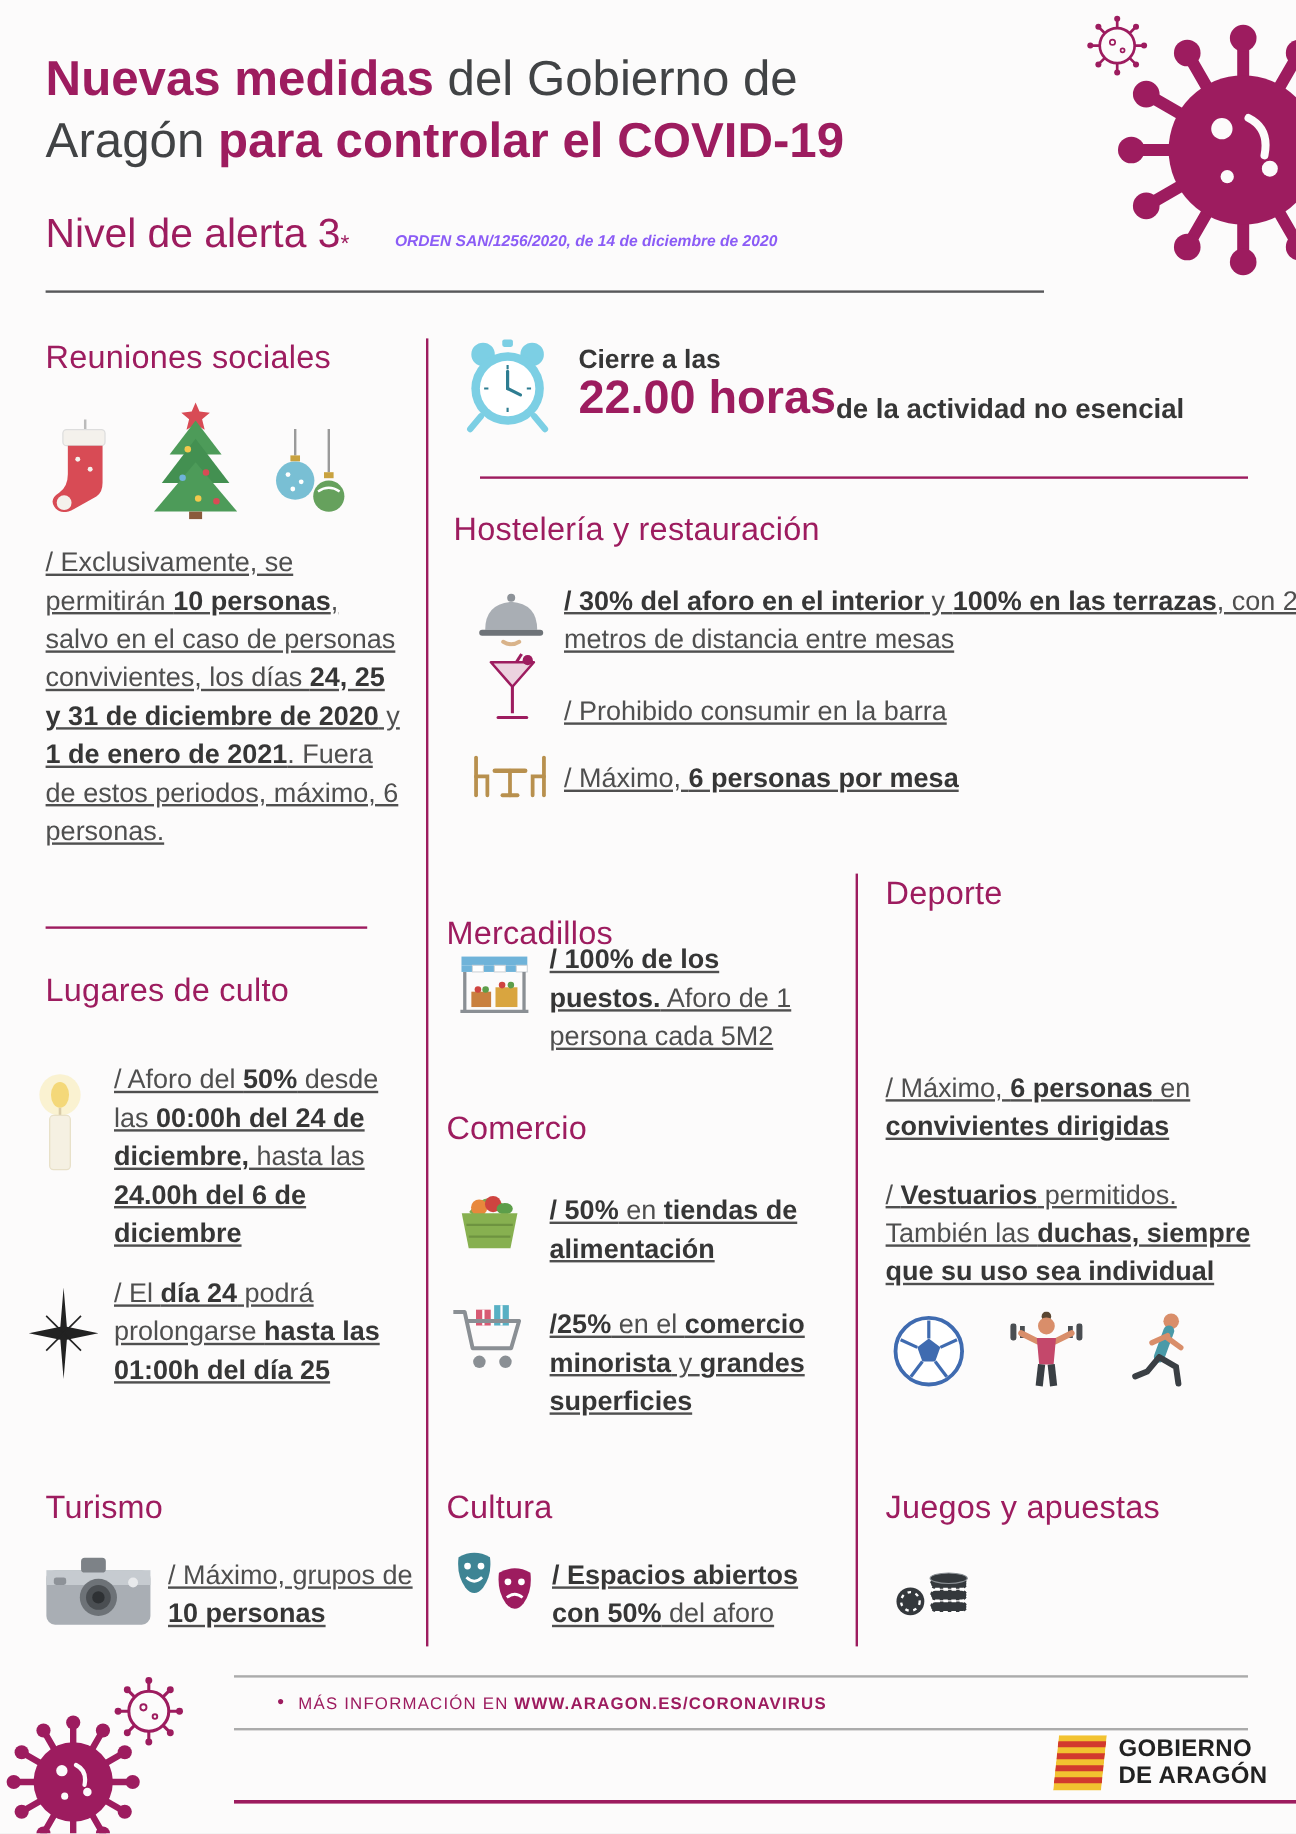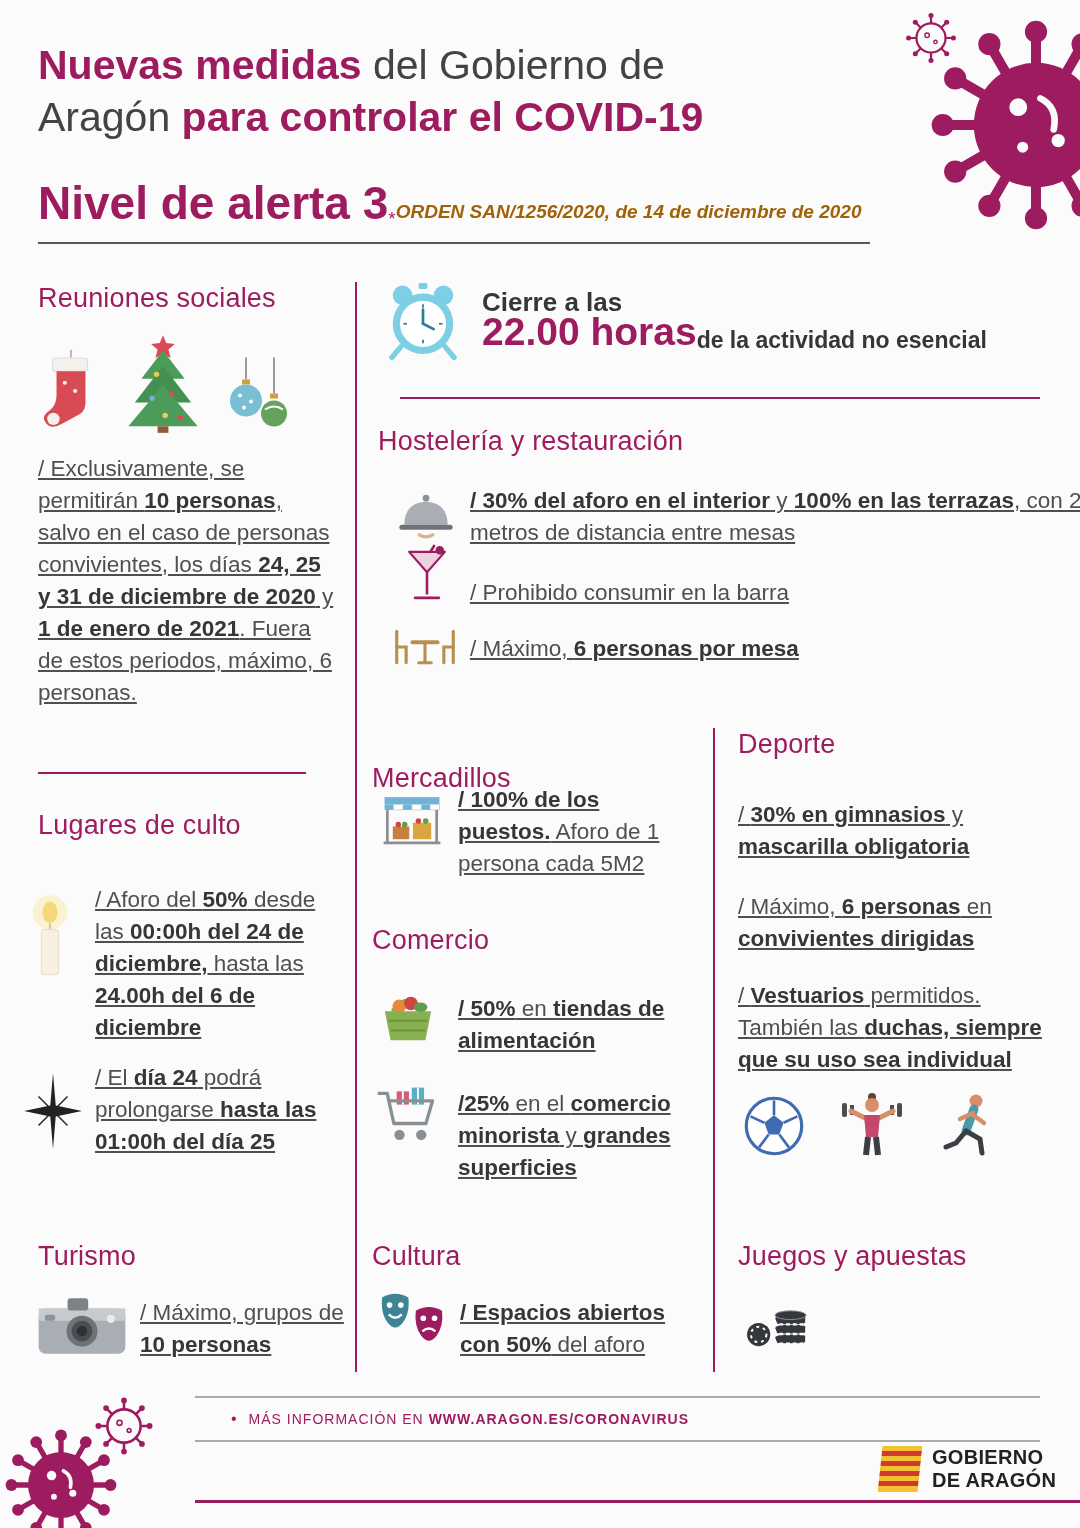--- a/index.html
+++ b/index.html
@@ -6,23 +6,23 @@
   :root { --accent:#9d1c5f; --dark:#363636; --body:#4f4f4f; --bg:#fcfbfb; }
   body { font-family:"Liberation Sans", sans-serif; background:#e9e9e9; }
   .page { position:relative; width:1080px; height:1528px; background:var(--bg); overflow:hidden; margin:0 auto; }
   .abs { position:absolute; }
   .icon { display:block; }
 
   
   #t-title { left:38px; top:40px; width:700px; font-size:41px; line-height:1.26; color:#414345; font-weight:400; }
   #t-title .seg-a { color:var(--accent); font-weight:700; }
   #alert-row { left:38px; top:176px; display:flex; align-items:flex-end; }
-  #alert-level { font-size:46px; color:var(--accent); font-weight:700; }
+  #alert-level { font-size:34px; color:var(--accent); font-weight:400; }
   #alert-sup { font-size:19px; color:var(--accent); vertical-align:14px; }
-  #order-ref { font-size:19px; font-style:italic; color:#a16207; padding-bottom:7px; font-weight:700; }
+  #order-ref { font-size:13px; font-style:italic; color:#8b5cf6; margin-left:38px; padding-bottom:7px; font-weight:700; }
   #header-rule { left:38px; top:242px; width:832px; height:2px; background:#58585a; }
   #virus-top-small { left:903px; top:10px; width:56px; height:56px; }
   #virus-top-big { left:925px; top:14px; width:222px; height:222px; }
 
   
   .h { color:var(--accent); font-weight:400; font-size:27px; letter-spacing:0.2px;text-align:right; }
   .body-text { font-size:22.5px; line-height:32px; color:var(--body);text-decoration:underline; }
   .seg-b { font-weight:700; color:var(--dark); }
   .seg-a { font-weight:700; color:var(--accent); }
 
@@ -40,21 +40,21 @@
   #culto-1-icon { left:22px; top:893px; width:56px; height:86px; }
   #culto-1-text { left:95px; top:884px; width:250px; }
   #culto-2-icon { left:24px; top:1072px; width:58px; height:78px; }
   #culto-2-text { left:95px; top:1062px; width:255px; }
   #h-turismo { left:38px; top:1241px; }
   #turismo-icon { left:36px; top:1294px; width:92px; height:64px; }
   #turismo-text { left:140px; top:1297px; width:205px; }
 
   
   #clock-icon { left:383px; top:281px; width:80px; height:82px; }
-  #closure-prefix { left:482px; top:287px; font-size:26px; font-weight:700; color:var(--dark); }
+  #closure-prefix { left:482px; top:287px; font-size:22px; font-weight:700; color:var(--dark); }
   #closure-row { left:482px; top:310px; display:flex; align-items:flex-end; }
   #closure-time { font-size:39px; font-weight:700; color:var(--accent); }
   #closure-suffix { font-size:23px; font-weight:700; color:var(--dark); }
   #hr-closure { left:400px; top:397px; width:640px; }
 
   
   #h-hosteleria { left:378px; top:426px; }
   #hos-1-icon { left:396px; top:489px; width:60px; height:50px; }
   #hos-1-text { left:470px; top:485px; width:640px; }
   #hos-2-icon { left:404px; top:541px; width:46px; height:66px; }
@@ -457,21 +457,20 @@
     </svg>
   <div class="abs body-text" id="com-2-text"><span class="seg-b">/25%</span><span> en el </span><span class="seg-b">comercio minorista</span><span> y </span><span class="seg-b">grandes superficies</span></div>
 
   <div class="abs h" id="h-cultura">Cultura</div>
   <svg class="abs icon" id="cult-1-icon">
       <use href="#sym-masks"></use>
     </svg>
   <div class="abs body-text" id="cult-1-text"><span class="seg-b">/ Espacios abiertos con 50%</span><span> del aforo</span></div>
 
   <div class="abs h" id="h-deporte">Deporte</div>
-  <div class="abs body-text" id="dep-1-text"><span>/ </span><span class="seg-b">30% en gimnasios</span><span> y </span><span class="seg-b">mascarilla obligatoria</span></div>
   <div class="abs body-text" id="dep-2-text"><span>/ Máximo, </span><span class="seg-b">6 personas</span><span> en </span><span class="seg-b">convivientes dirigidas</span></div>
   <div class="abs body-text" id="dep-3-text"><span>/ </span><span class="seg-b">Vestuarios</span><span> permitidos. También las </span><span class="seg-b">duchas, siempre que su uso sea individual</span></div>
   <div class="abs" id="dep-icons">
     <svg class="icon">
         <use href="#sym-ball"></use>
       </svg>
     <svg class="icon">
         <use href="#sym-weights"></use>
       </svg>
     <svg class="icon">

